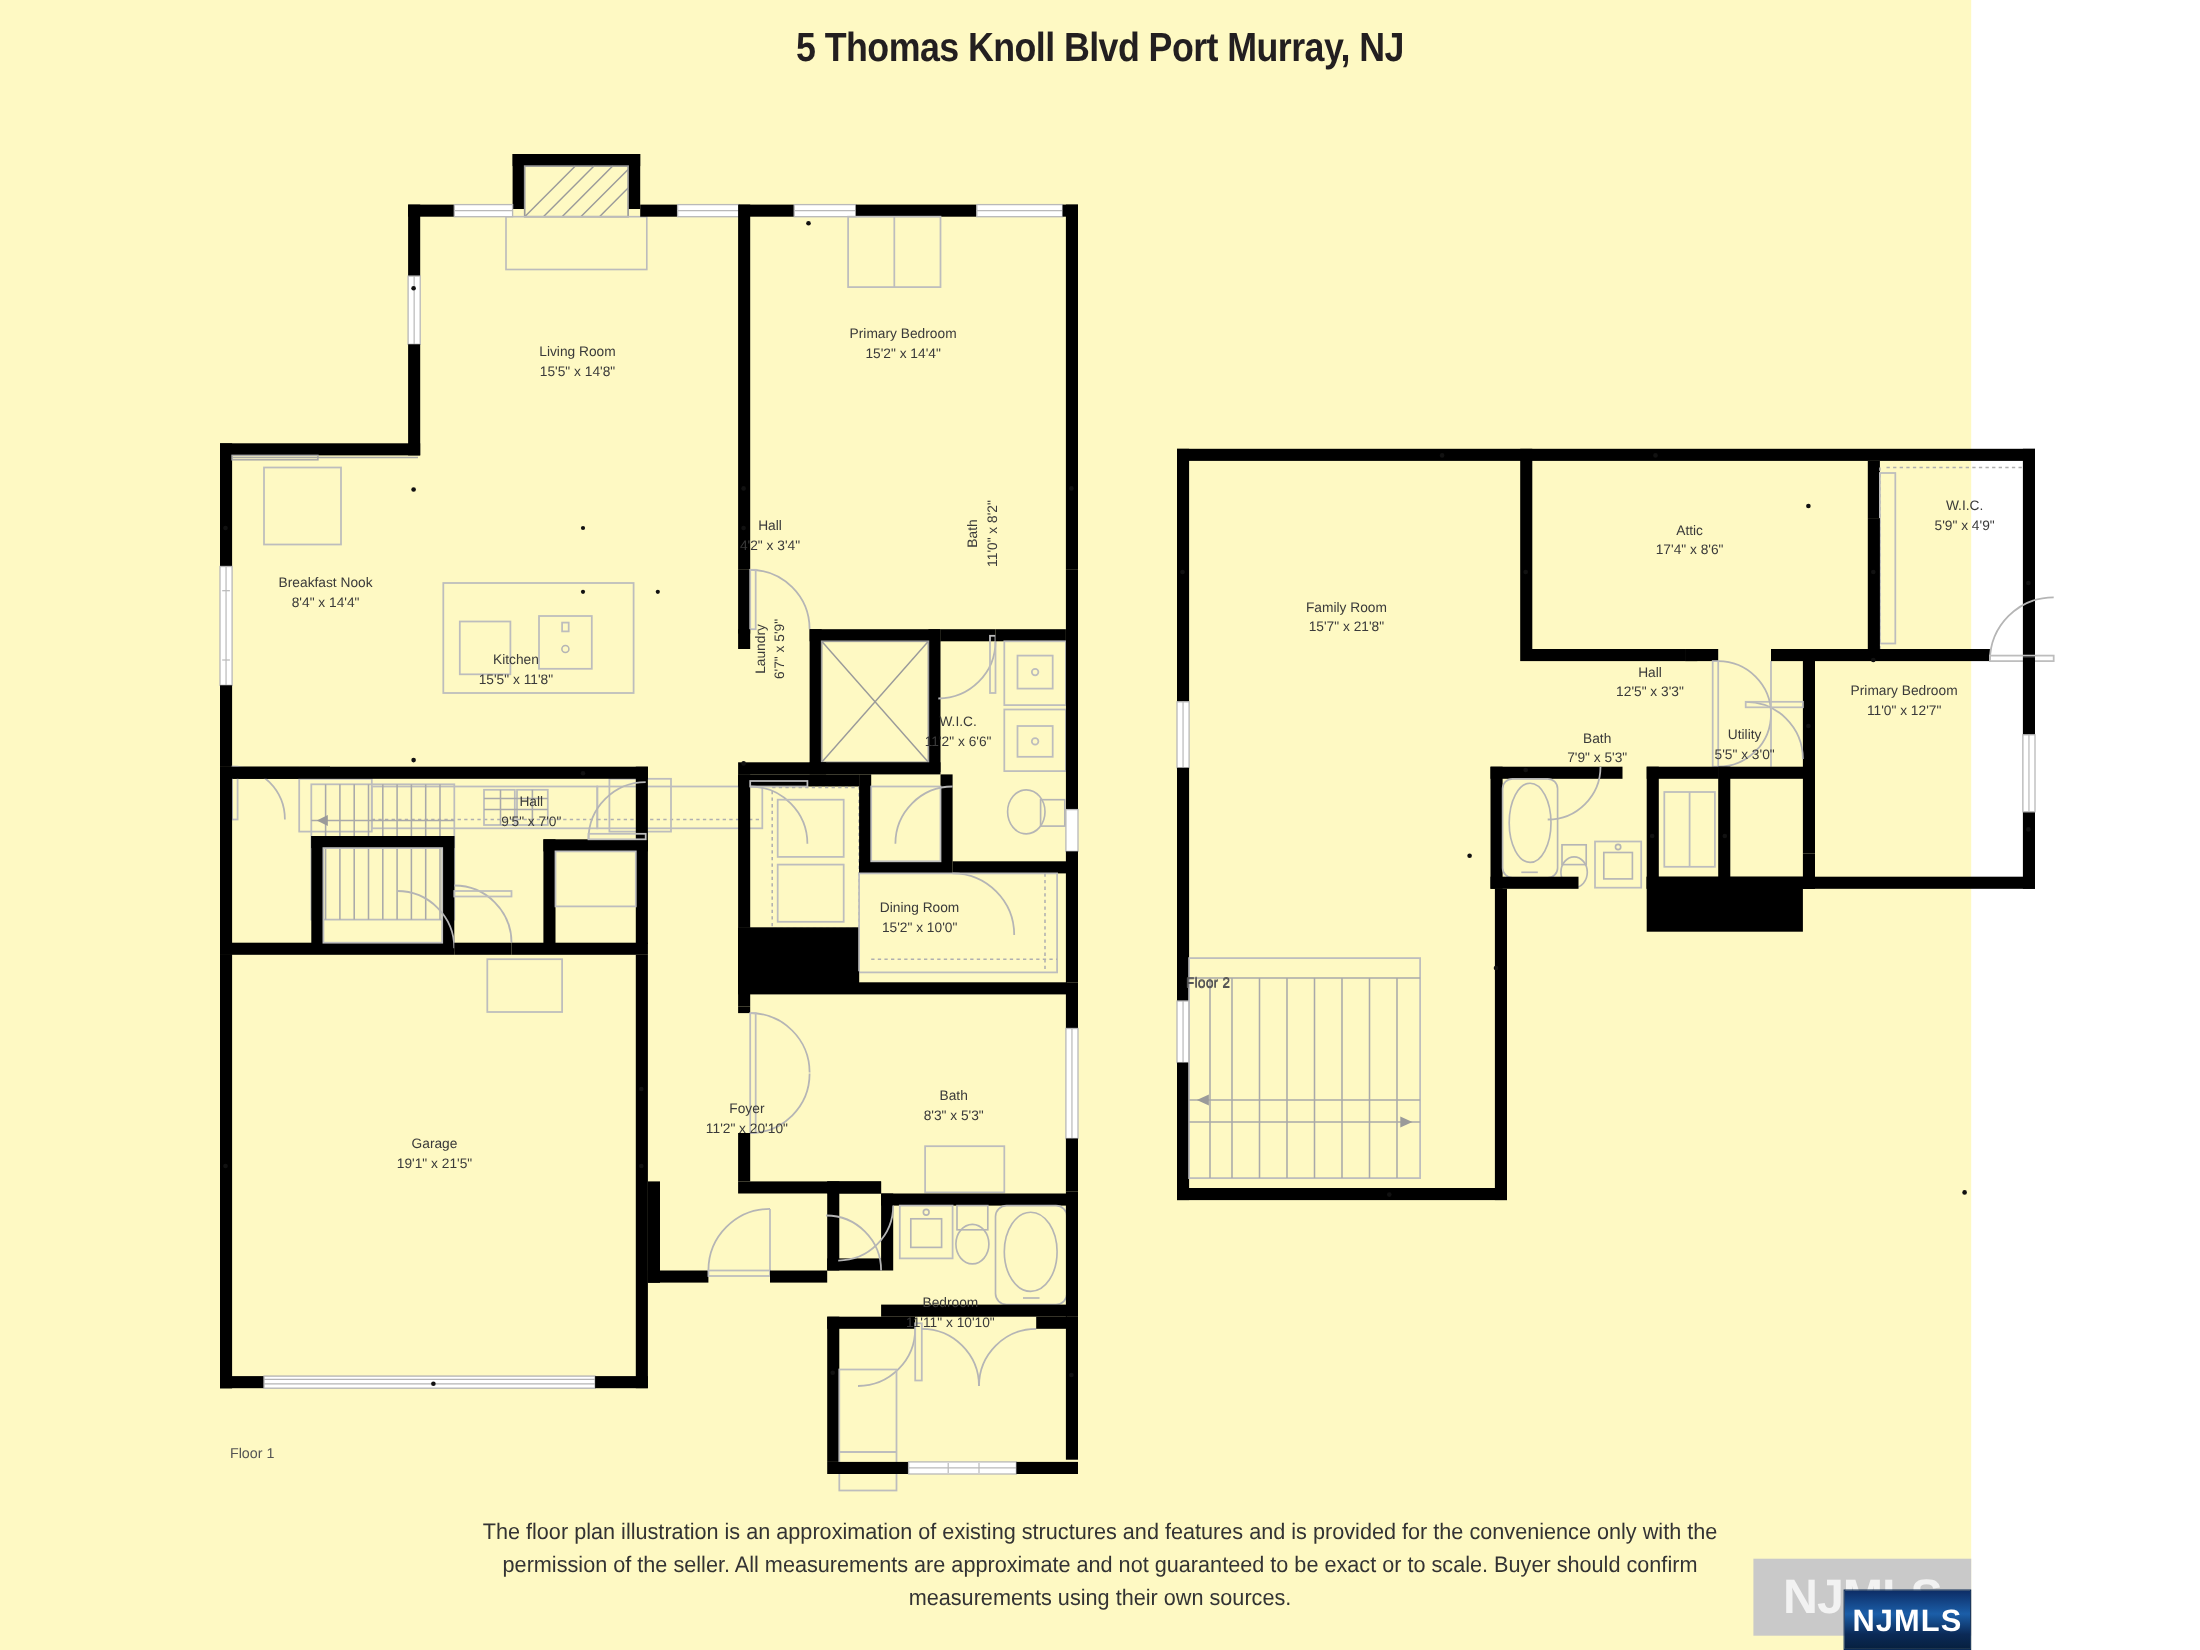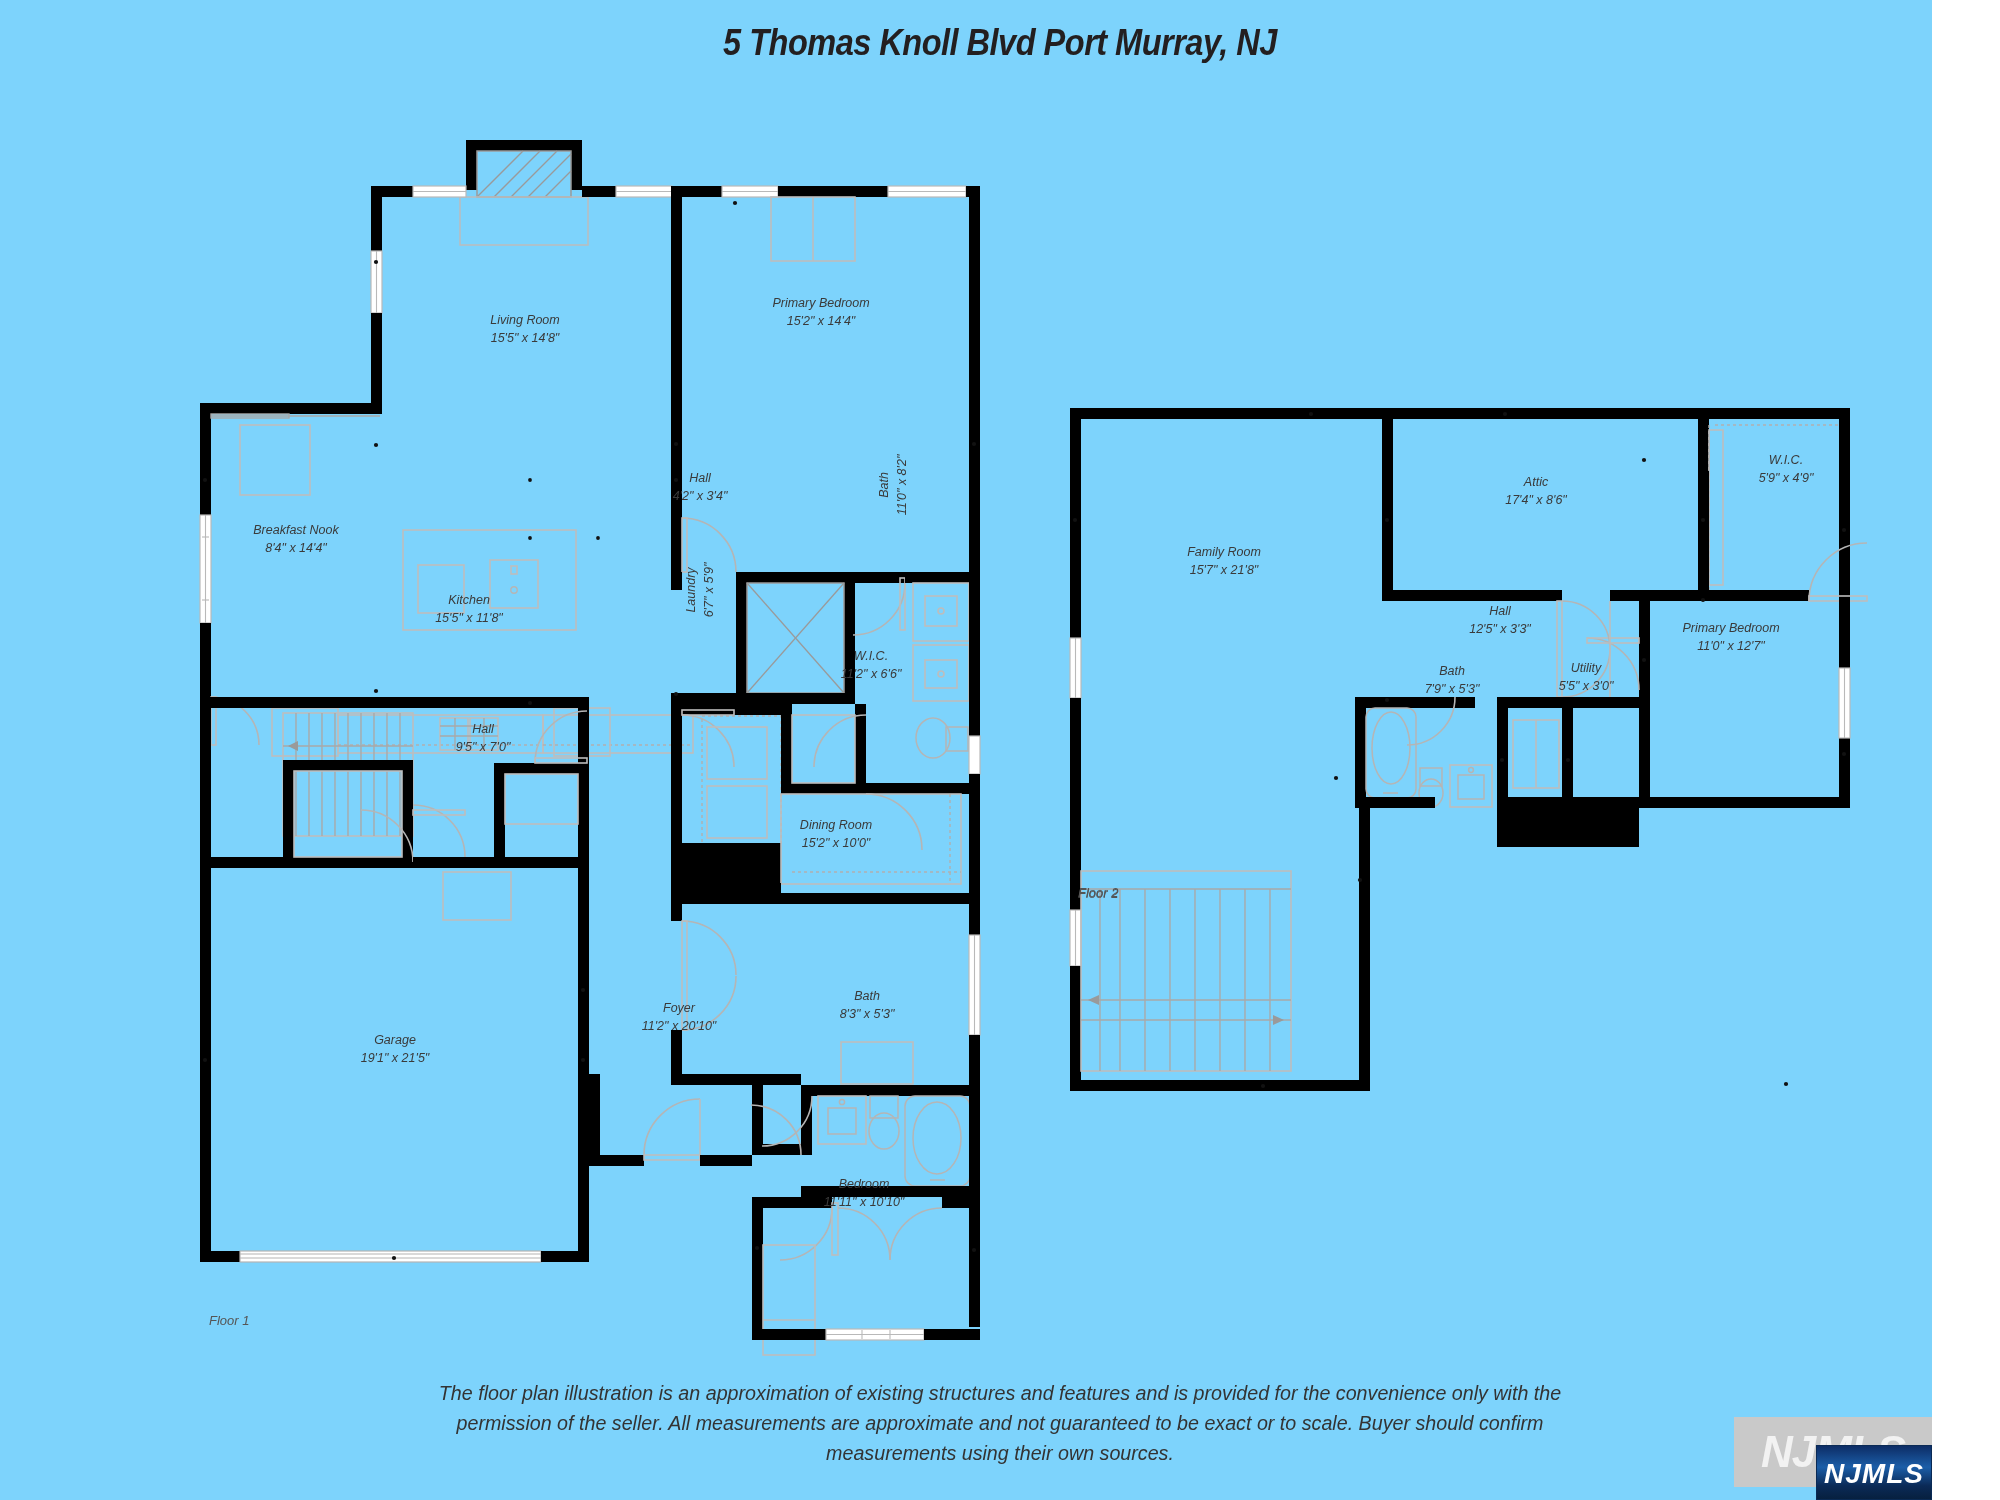--- a/index.html
+++ b/index.html
@@ -4,23 +4,22 @@
 <style>
   * { box-sizing: border-box; margin:0; padding:0; }
   html, body {
     width: 2000px; height: 1500px;
     background: #ffffff;
     font-family: "Liberation Sans", sans-serif;
     overflow: hidden;
   }
   #page {
     position: relative;
-    width: 1932px; height: 1500px;
-    background:#7dd3fc;
-    font-style:italic;
+    width: 1792px; height: 1500px;
+    background:#fef9c3;
   }
   #title {
     position:absolute; top:22px; left:0; width:2000px;
     text-align:center;
     font-family:"Liberation Sans", sans-serif;
     font-weight:700;
     font-size:37px;
     letter-spacing:-0.6px;
     color:#231f20;
     transform: scaleX(0.88);

